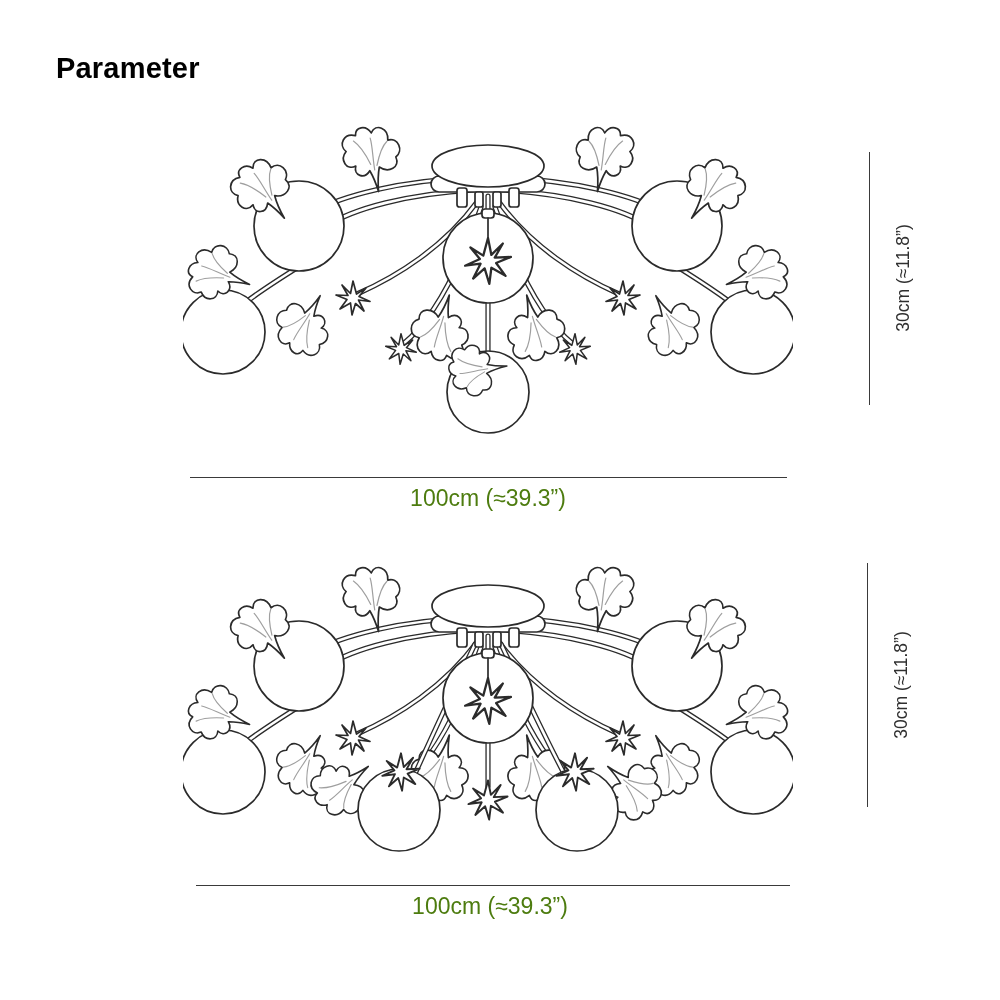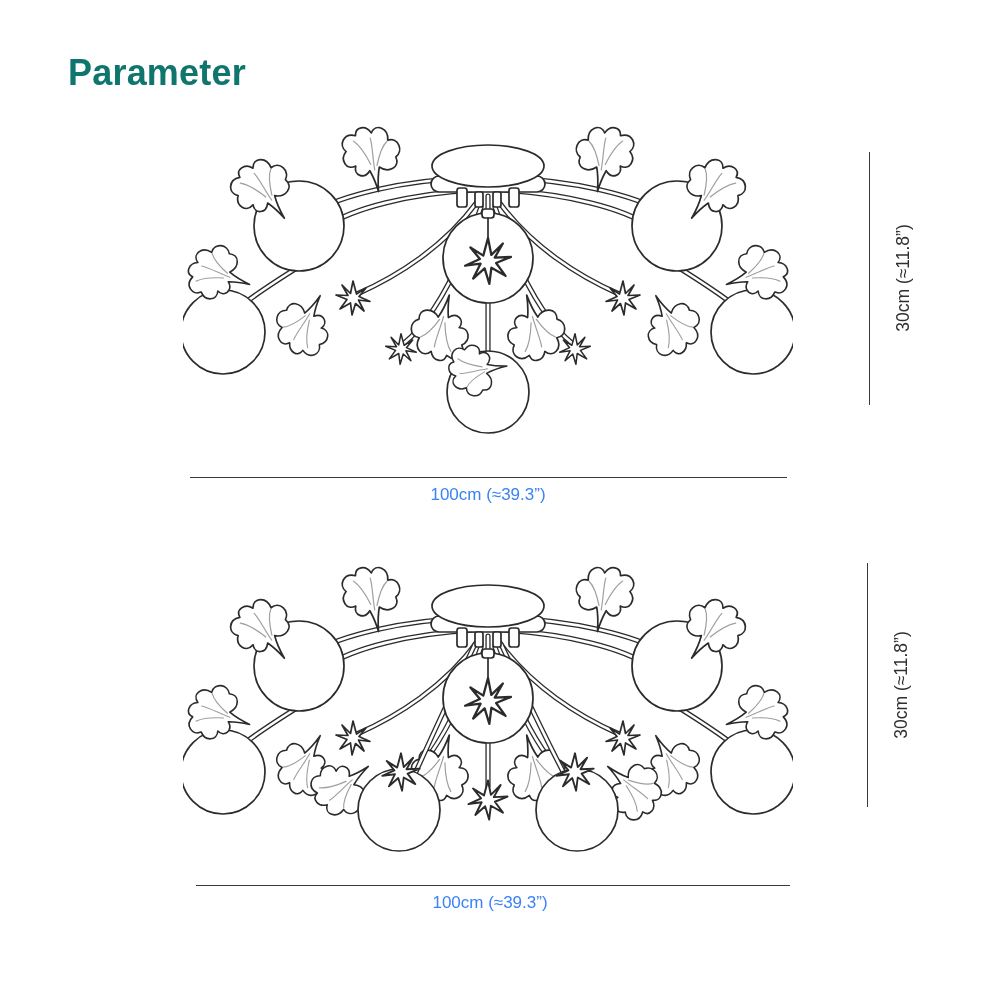--- a/index.html
+++ b/index.html
@@ -1,35 +1,35 @@
 <!DOCTYPE html>
 <html><head>
 <meta charset="utf-8">
 <style>
   html,body{margin:0;padding:0;background:#ffffff;}
   body{
     position:relative;width:1000px;height:1000px;overflow:hidden;
     font-family:"Liberation Sans", sans-serif;color:#333;
   }
   .page-title{
-    position:absolute;left:68px;top:52px;margin:0;
-    font-size:36px;font-weight:700;color:#0f766e;letter-spacing:.2px;
+    position:absolute;left:56px;top:52px;margin:0;
+    font-size:29px;font-weight:700;color:#000000;letter-spacing:.2px;
   }
   .lamp-svg{position:absolute;width:610px;height:345px;}
   #lamp1{left:183px;top:108px;}
   #lamp2{left:183px;top:548px;}
   .hline{position:absolute;height:0;border-top:1.6px solid #3a3a3a;}
   #hline1{left:190px;top:477px;width:597px;}
   #hline2{left:196px;top:885px;width:594px;}
   .vline{position:absolute;width:0;border-left:1.6px solid #3a3a3a;}
   #vline1{left:869px;top:152px;height:253px;}
   #vline2{left:867px;top:563px;height:244px;}
   .hlabel{
     position:absolute;transform:translateX(-50%);
-    font-size:17px;color:#3b82f6;white-space:nowrap;
+    font-size:23px;color:#4d7c0f;white-space:nowrap;
   }
   #hlabel1{left:488px;top:485px;}
   #hlabel2{left:490px;top:893px;}
   .vlabel{
     position:absolute;transform:translate(-50%,-50%) rotate(-90deg);
     font-size:17.5px;color:#2f2f2f;white-space:nowrap;
   }
   #vlabel1{left:903px;top:278px;}
   #vlabel2{left:901px;top:685px;}
 

